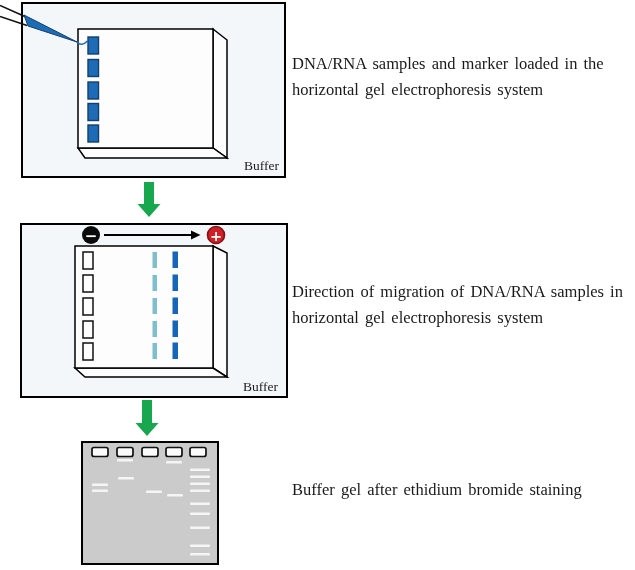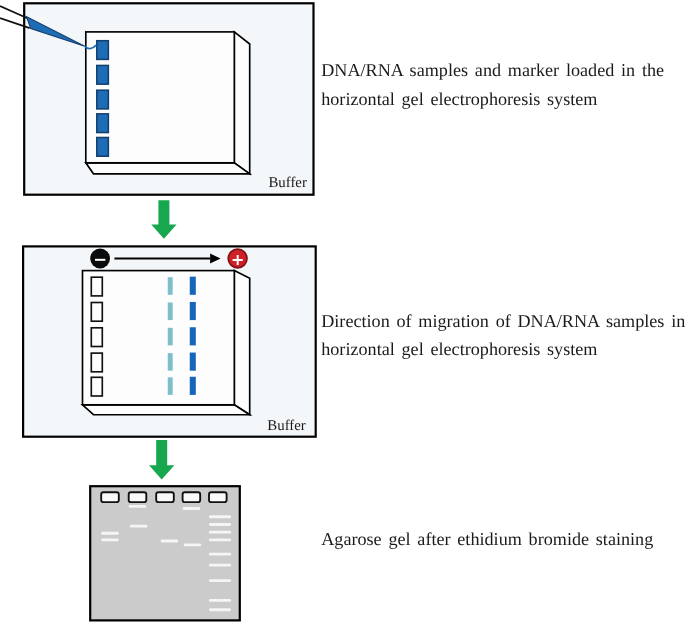--- a/index.html
+++ b/index.html
@@ -131,15 +131,15 @@
       <rect x="190" y="512.5" width="20" height="2.6" rx="1.2"></rect>
       <rect x="190" y="526.5" width="20" height="2.6" rx="1.2"></rect>
       <rect x="190" y="544.5" width="20" height="2.6" rx="1.2"></rect>
       <rect x="190" y="553" width="20" height="2.6" rx="1.2"></rect>
     </g>
   </g>
 </svg>
 
 <div class="caption" id="cap1">DNA/RNA samples and marker loaded in the horizontal gel electrophoresis system</div>
 <div class="caption" id="cap2">Direction of migration of DNA/RNA samples in horizontal gel electrophoresis system</div>
-<div class="caption" id="cap3">Agarose gel after ethidium bromide staining</div>
+<div class="caption" id="cap3">Buffer gel after ethidium bromide staining</div>
 
 </div>
 
 </body></html>

